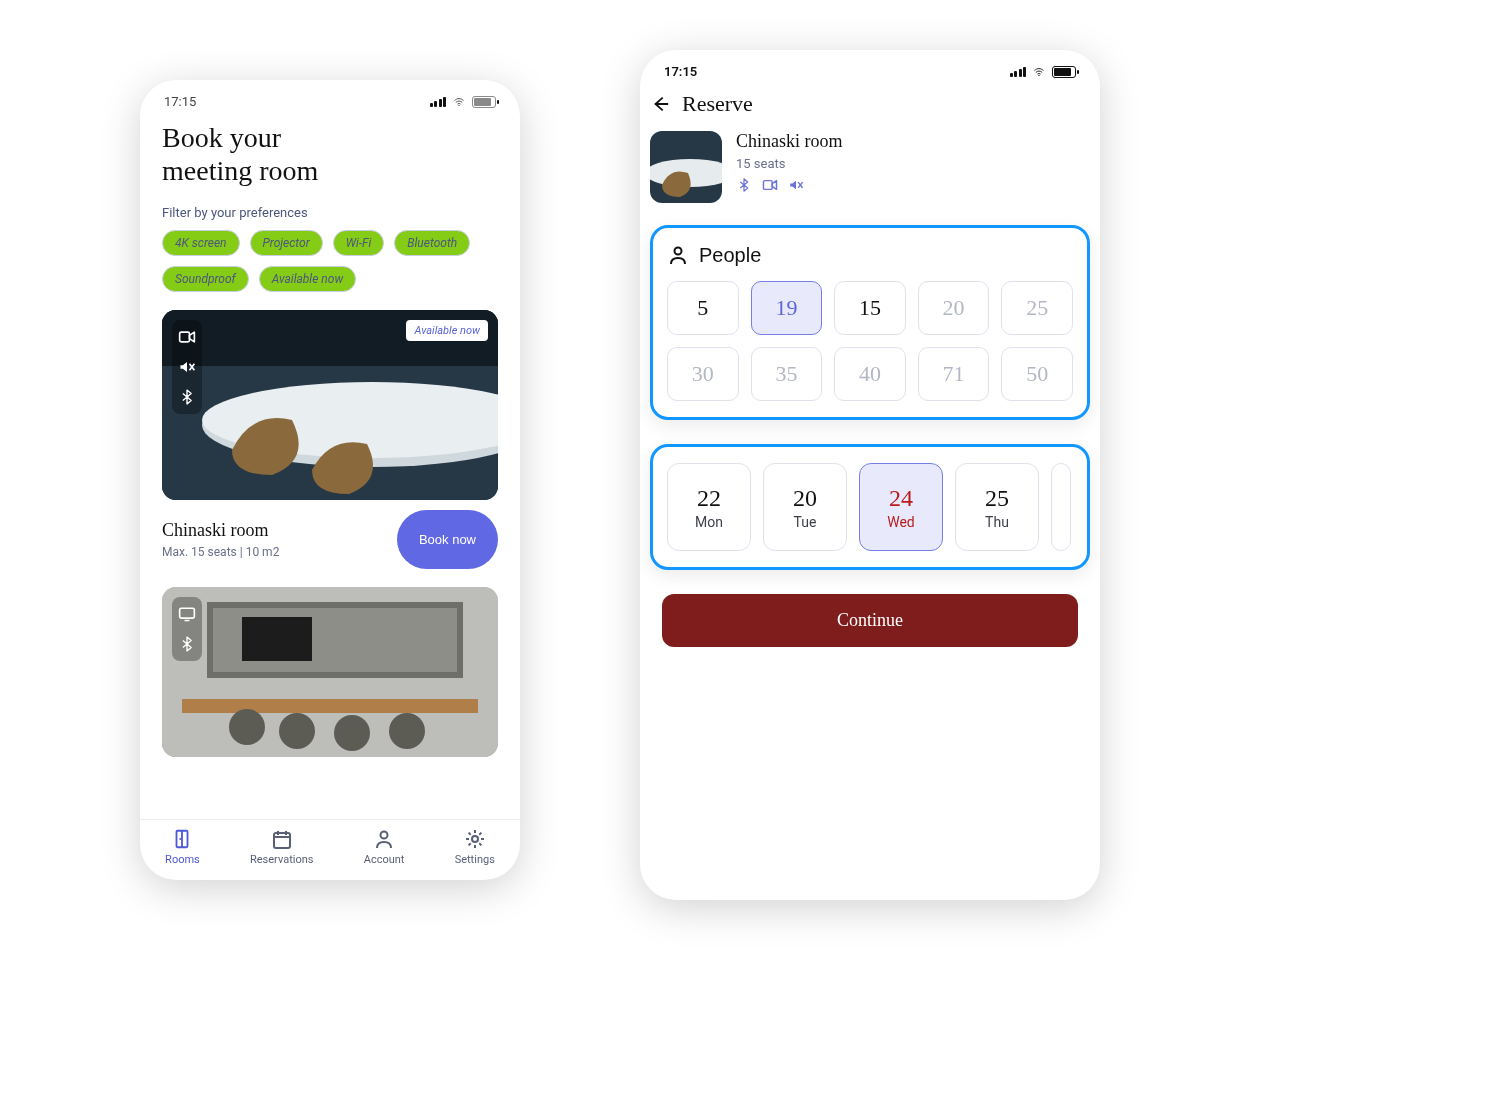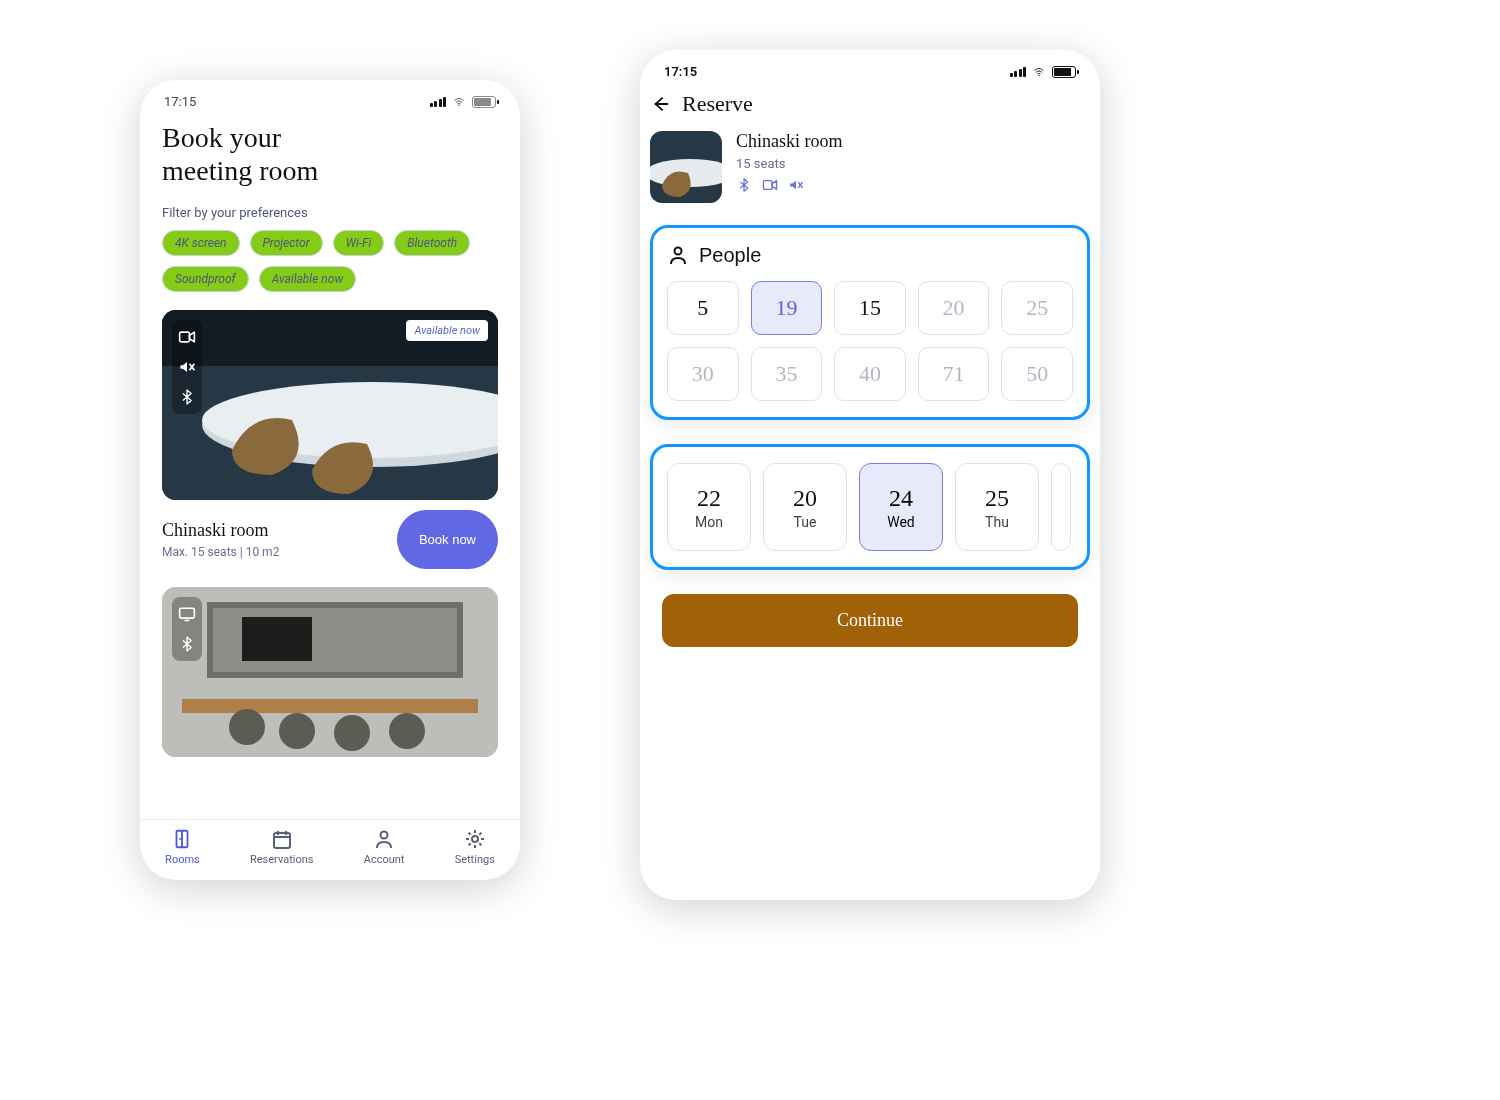--- a/index.html
+++ b/index.html
@@ -85,22 +85,22 @@
         display:flex;align-items:center;justify-content:center;
         font-family:Georgia,serif;font-size:22px;color:#111;}
   .pill.dis{color:#b3b7c3;}
   .pill.sel{background:#e8eafc;border:1.5px solid #757fe6;color:#5c66de;}
   .date-row{display:flex;gap:12px;overflow:hidden;}
   .date-card{flex:0 0 84px;height:88px;border:1px solid #e0e2eb;border-radius:12px;background:#fff;
              display:flex;flex-direction:column;align-items:center;justify-content:center;}
   .date-card.sel{background:#e8eafc;border:1.5px solid #757fe6;}
   .date-num{font-family:Georgia,serif;font-size:24px;color:#111;}
   .date-dow{font-size:14px;color:#3d3f4a;margin-top:2px;}
-  .date-card.sel .date-num,.date-card.sel .date-dow{color:#000000;}
-  .cont-btn{margin:12px 22px 0;background:#a16207;color:#fff;border:none;border-radius:12px;
+  .date-card.sel .date-num,.date-card.sel .date-dow{color:#b91c1c;}
+  .cont-btn{margin:12px 22px 0;background:#7f1d1d;color:#fff;border:none;border-radius:12px;
             padding:16px;font-family:Georgia,serif;font-size:18px;text-align:center;}
   
   .img-room1{background:linear-gradient(180deg,#2e4154 0%,#1e2c38 100%);}
   .img-room2{background:linear-gradient(180deg,#c9c9c7 0%,#9f9d98 100%);}
 </style>
 </head>
 <body>
 
 <svg width="0" height="0" style="position:absolute">
   <defs>

